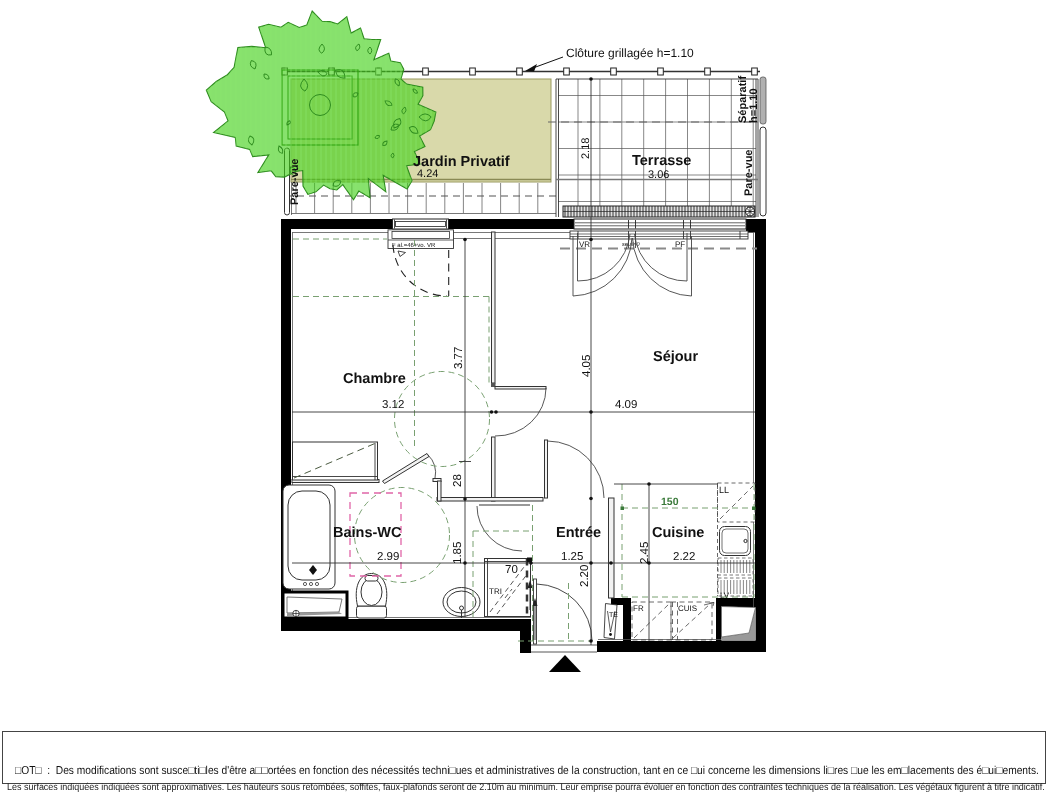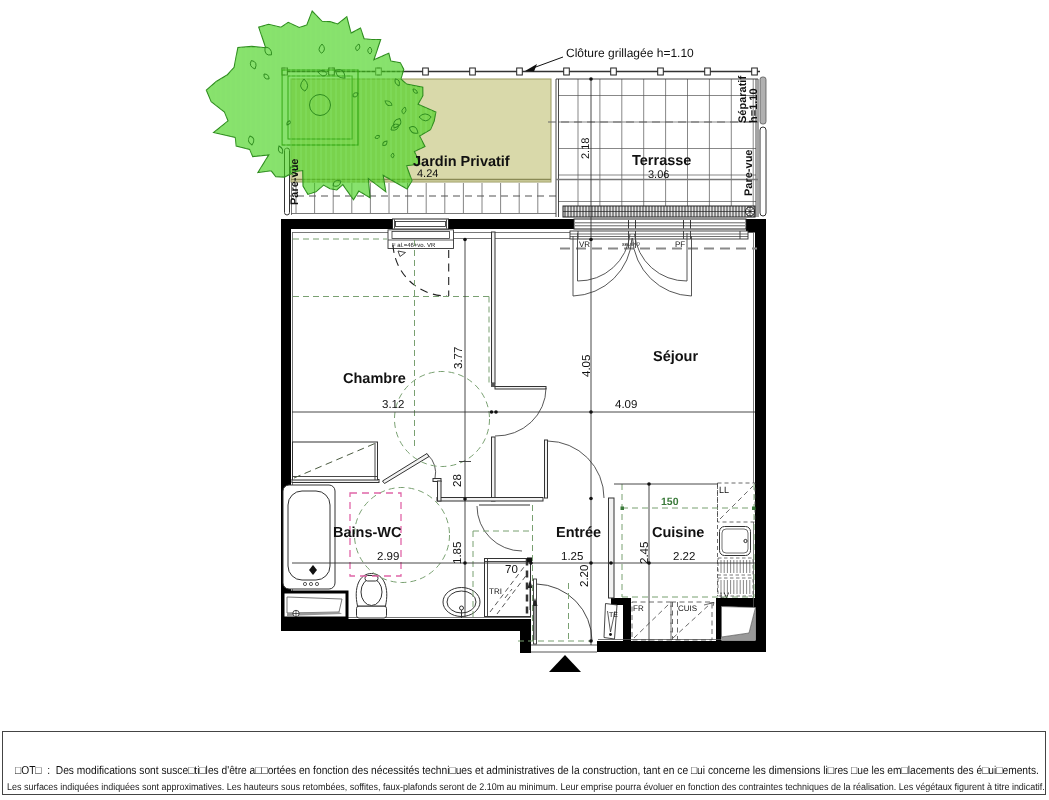--- a/index.html
+++ b/index.html
@@ -1,19 +1,19 @@
 <!DOCTYPE html>
 <html><head>
 <meta charset="utf-8">
 <style>
 html,body{margin:0;padding:0;background:#fff;width:1049px;height:800px;overflow:hidden;}
 *{box-sizing:border-box;}
 body{font-family:"Liberation Sans", sans-serif;-webkit-font-smoothing:antialiased;text-rendering:geometricPrecision;}
 #plan{position:absolute;left:0;top:0;transform:translateZ(0);}
-#note{position:absolute;left:2px;top:731px;width:1044px;height:64px;border:1px solid #444;}
+#note{position:absolute;left:2px;top:731px;width:1044px;height:53px;border:1px solid #444;}
 #note .l1{position:absolute;left:12px;top:33px;width:1160px;font-size:11.5px;color:#111;white-space:nowrap;transform:scaleX(0.889);transform-origin:0 0;}
 #note .l2{position:absolute;left:4px;top:50px;width:1140px;font-size:9.8px;color:#222;white-space:nowrap;transform:scaleX(0.915);transform-origin:0 0;}
 </style>
 </head>
 <body>
 
 <svg id="plan" width="1049" height="800" viewBox="0 0 1049 800" xmlns="http://www.w3.org/2000/svg">
 <defs>
 <pattern id="treestripe" width="5" height="8" patternUnits="userSpaceOnUse">
 <rect width="5" height="8" fill="none"></rect>

